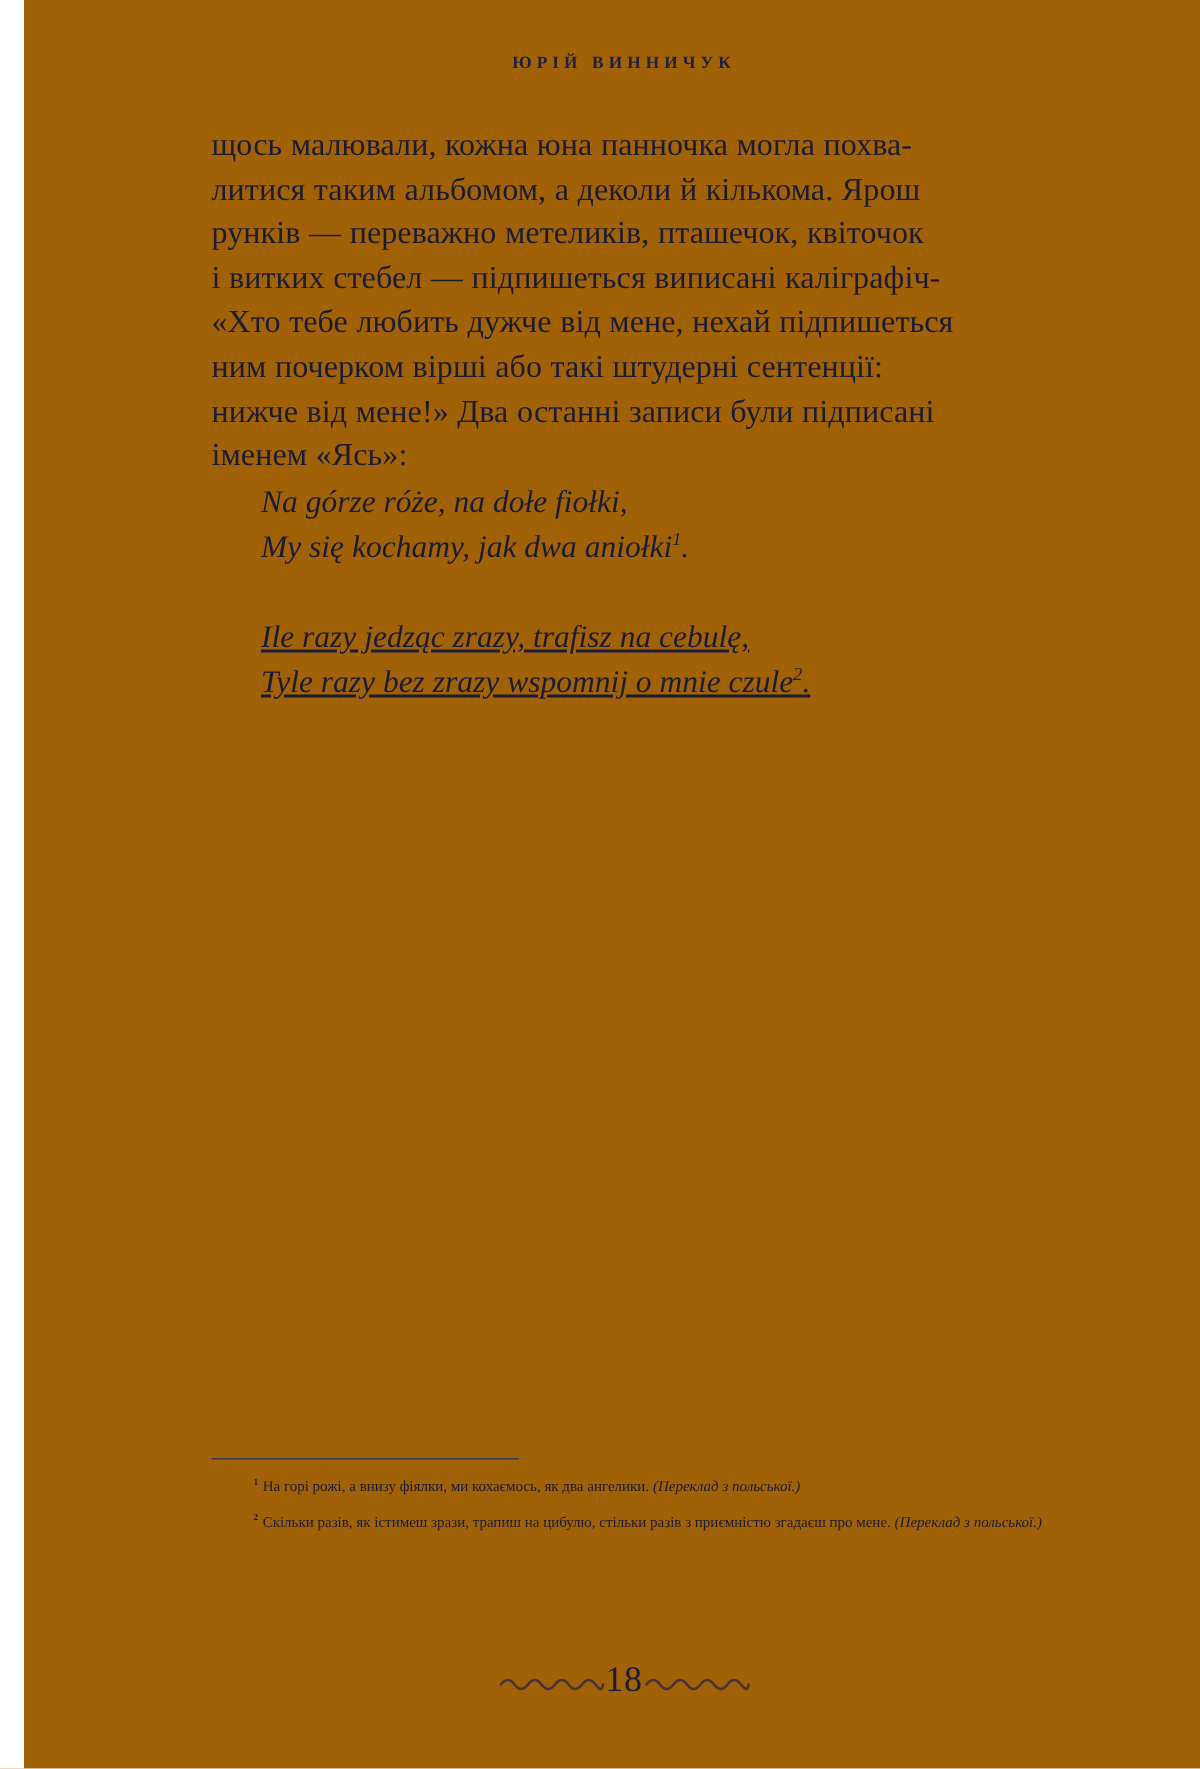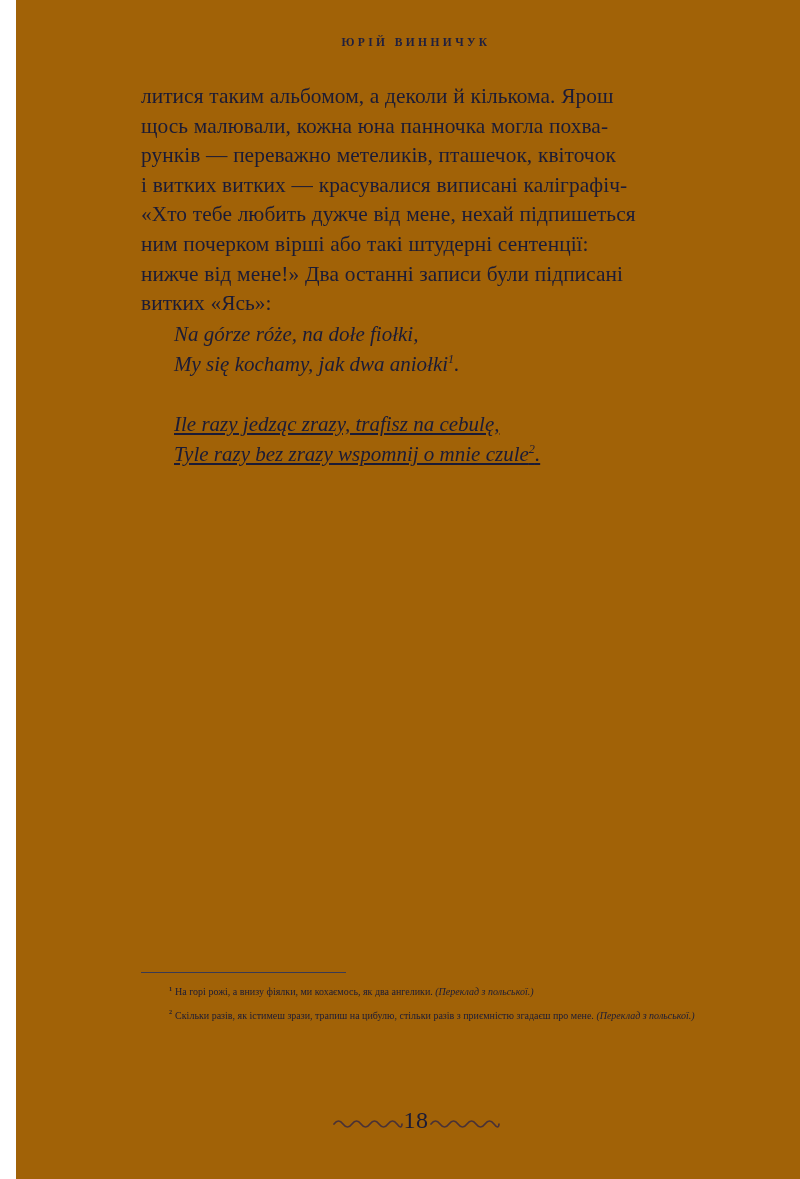--- a/index.html
+++ b/index.html
@@ -143,41 +143,41 @@
 <body>
 
 <div class="page">
 
   <div class="running-head">ЮРІЙ ВИННИЧУК</div>
 
   <div class="textblock">
 
     <p class="body-para">
       <span class="ln just">
+          <span>щось малювали, кожна юна панночка могла похва-</span>
+        </span>
+      <span class="ln just">
           <span>литися таким альбомом, а деколи й кількома. Ярош</span>
         </span>
       <span class="ln just">
-          <span>щось малювали, кожна юна панночка могла похва-</span>
-        </span>
-      <span class="ln just">
           <span>рунків — переважно метеликів, пташечок, квіточок</span>
         </span>
       <span class="ln just">
-          <span>і витких витких — красувалися виписані каліграфіч-</span>
+          <span>і витких стебел — підпишеться виписані каліграфіч-</span>
         </span>
       <span class="ln just">
           <span>«Хто тебе любить дужче від мене, нехай підпишеться</span>
         </span>
       <span class="ln just">
           <span>ним почерком вірші або такі штудерні сентенції:</span>
         </span>
       <span class="ln just">
           <span>нижче від мене!» Два останні записи були підписані</span>
         </span>
-      <span class="ln"><span>витких «Ясь»:</span></span>
+      <span class="ln"><span>іменем «Ясь»:</span></span>
     </p>
 
     <div class="verse-block">
 
       <div class="stanza">
         <span class="vline"><span>Na górze róże, na dołe fiołki,</span></span>
         <span class="vline"><span>My się kochamy, jak dwa aniołki</span><sup>1</sup><span>.</span></span>
       </div>
 
       <div class="stanza">

